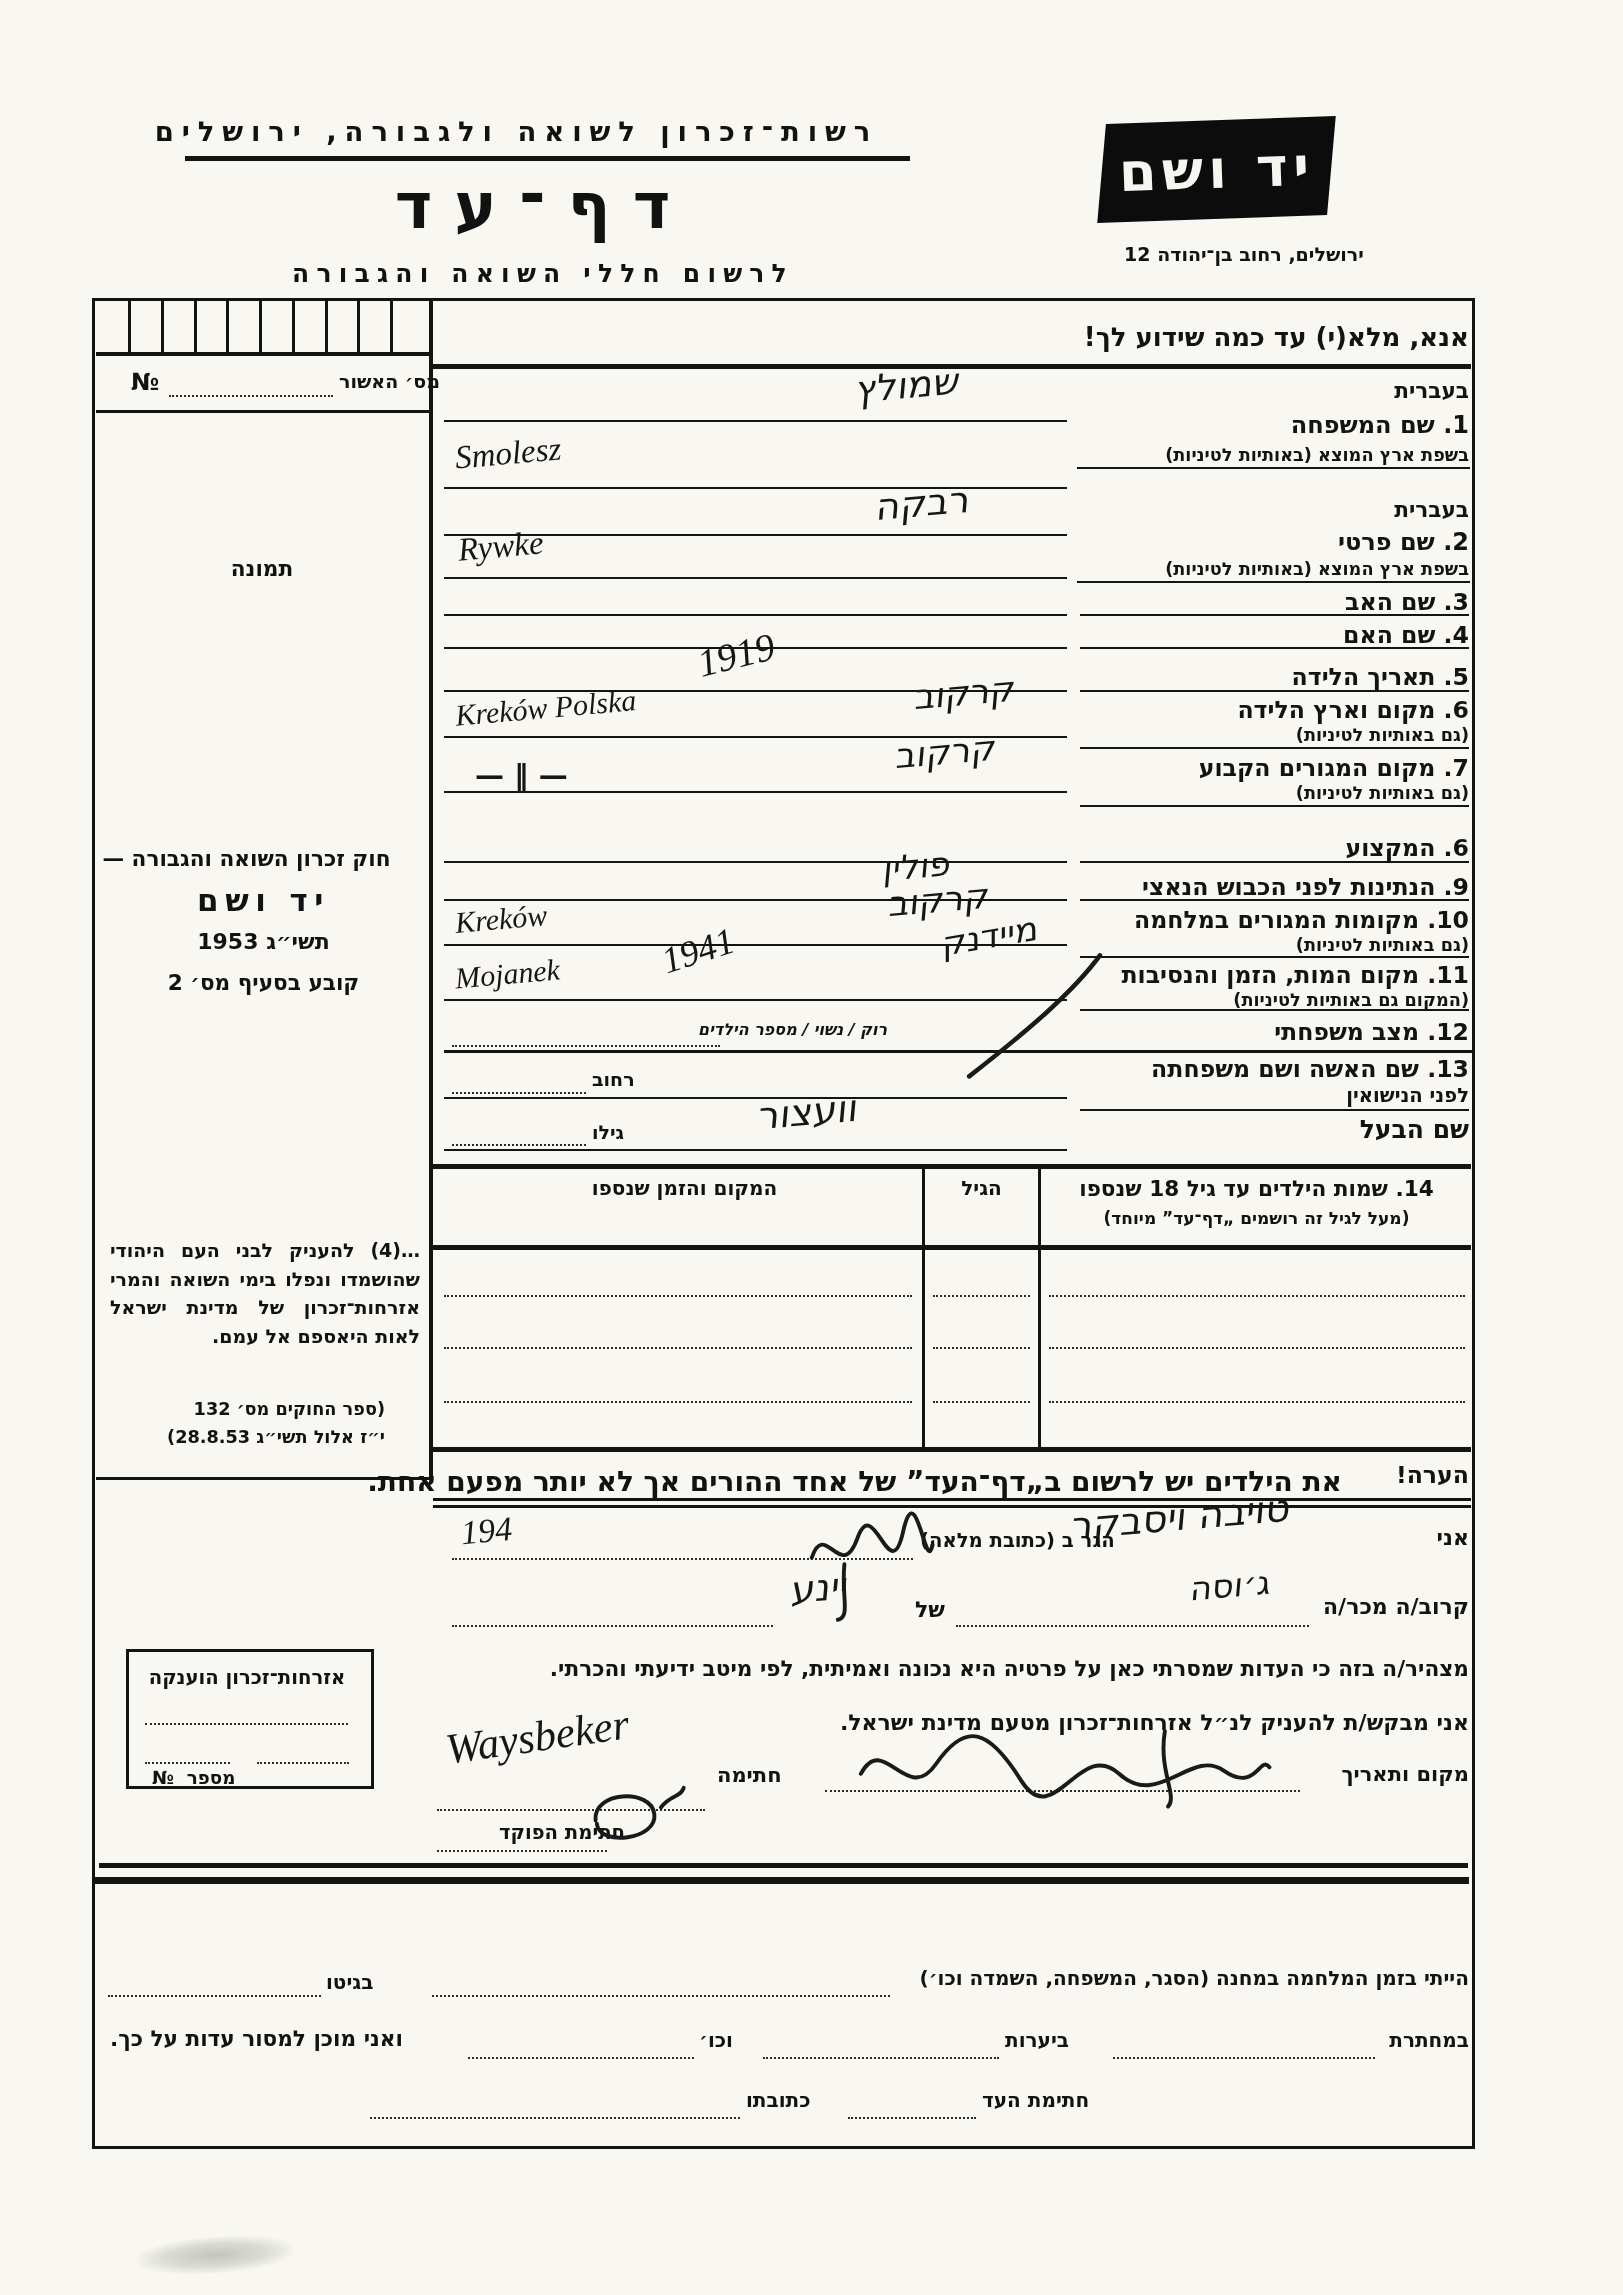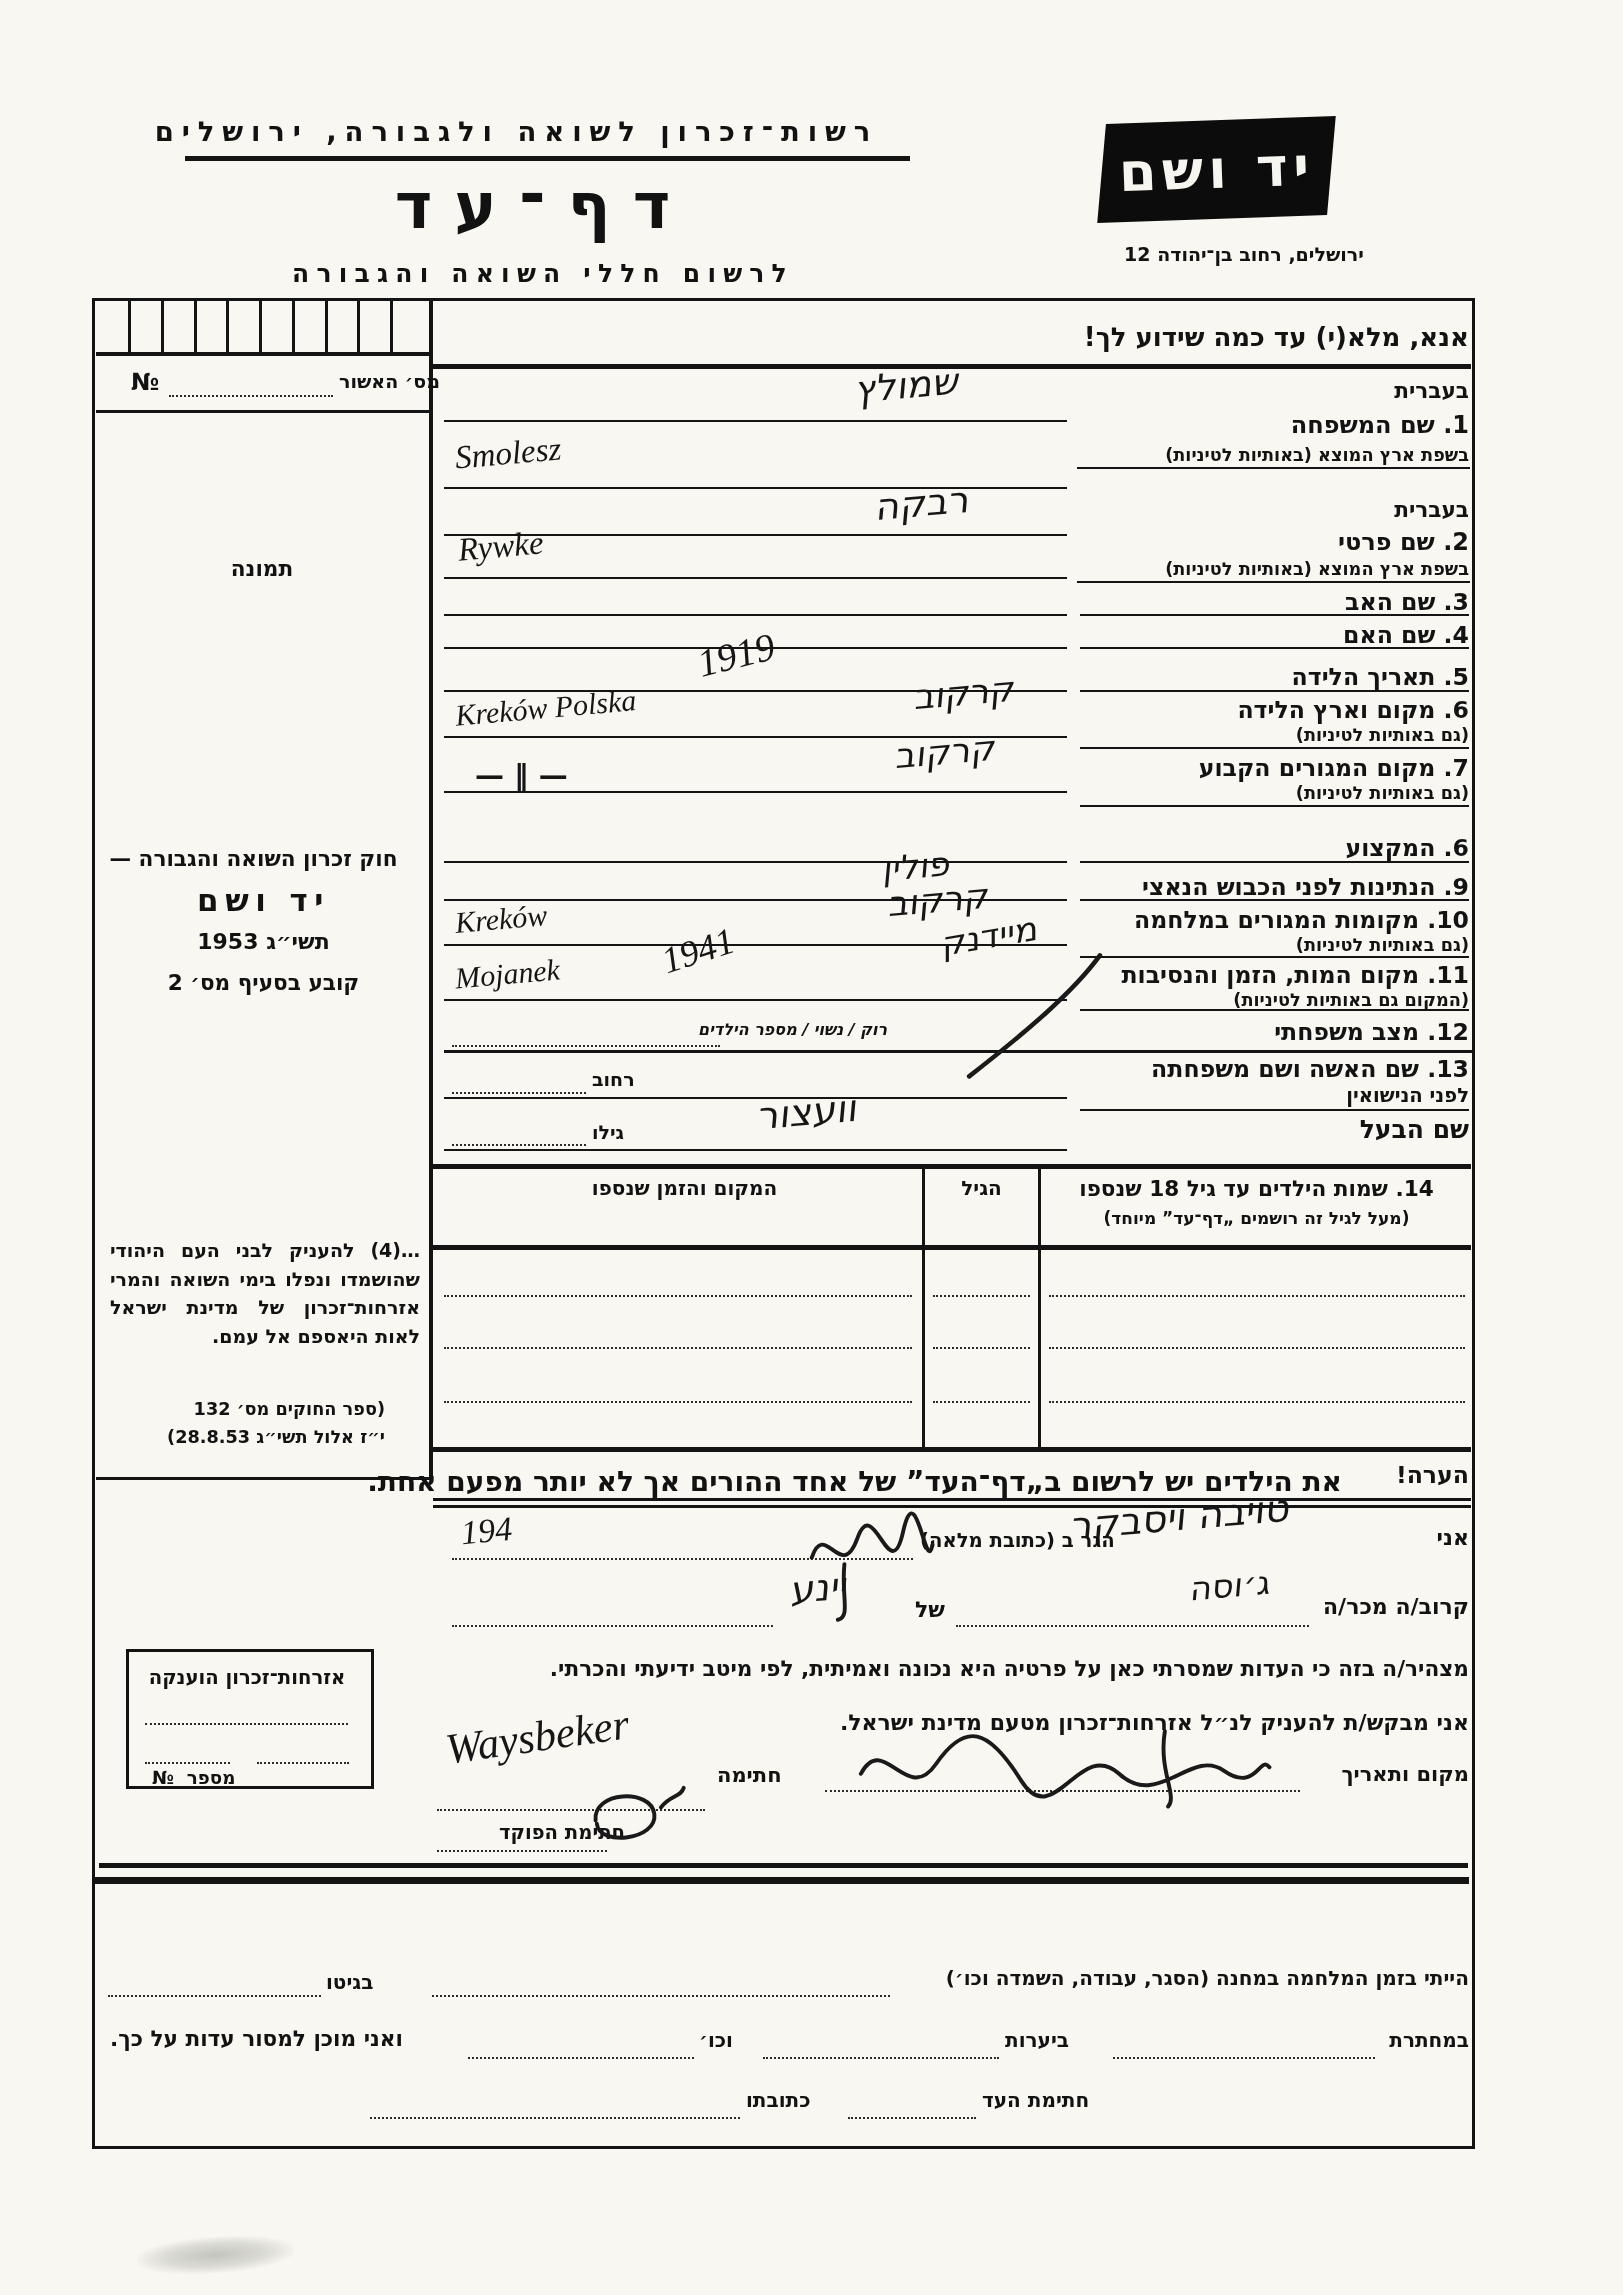--- a/index.html
+++ b/index.html
@@ -54,21 +54,21 @@
   <div class="tick" style="left:357px;top:300px;height:52px;"></div>
   <div class="tick" style="left:390px;top:300px;height:52px;"></div>
 
   <div class="abs b" style="left:131px;top:368px;font-size:23.6px;">№</div>
   <div class="dots" style="left:169px;top:395px;width:164px;"></div>
   <div class="abs rtl b nw" style="left:339px;top:370px;font-size:19px;">מס׳ האשור</div>
   <div class="rule" style="left:96px;top:410px;width:335px;height:2.6px;"></div>
 
   <div class="abs rtl ctr b" style="left:190px;top:556px;width:144px;font-size:21.6px;">תמונה</div>
 
-  <div class="abs rtl ctr b nw" style="left:95px;top:846px;width:317px;font-size:21.6px;">חוק זכרון השואה והגבורה —</div>
+  <div class="abs rtl ctr b nw" style="left:88px;top:846px;width:317px;font-size:21.6px;">חוק זכרון השואה והגבורה —</div>
   <div class="abs rtl ctr b" style="left:105px;top:882px;width:317px;font-size:31px;letter-spacing:6.5px;">יד ושם</div>
   <div class="abs rtl ctr b" style="left:105px;top:929px;width:317px;font-size:22px;">תשי״ג 1953</div>
   <div class="abs rtl ctr b" style="left:105px;top:970px;width:317px;font-size:21.6px;">קובע בסעיף מס׳ 2</div>
   <div class="abs rtl b" style="left:110px;top:1236px;width:310px;font-size:19px;line-height:1.5;text-align:justify;">…(4) להעניק לבני העם היהודי שהושמדו ונפלו בימי השואה והמרי אזרחות־זכרון של מדינת ישראל לאות היאספם אל עמם.</div>
   <div class="abs rtl b" style="left:110px;top:1399px;width:275px;font-size:17.7px;">(ספר החוקים מס׳ 132</div>
   <div class="abs rtl b" style="left:110px;top:1427px;width:275px;font-size:17.7px;">י״ז אלול תשי״ג 28.8.53)</div>
 
   <div class="box" style="left:126px;top:1649px;width:242px;height:134px;"></div>
   <div class="abs rtl ctr b" style="left:131px;top:1666px;width:232px;font-size:19.6px;">אזרחות־זכרון הוענקה</div>
   <div class="dots" style="left:145px;top:1723px;width:203px;"></div>
@@ -230,21 +230,21 @@
   <div class="abs rtl b nw" style="left:499px;top:1821px;font-size:19.6px;">חתימת הפוקד</div>
   <svg class="abs" style="left:576px;top:1778px;" width="111" height="72" viewBox="0 0 170 110">
     <path d="M30,65 C25,20 115,15 120,55 C125,95 35,105 32,70 M130,45 C145,25 160,30 165,15" stroke="#1a1a1a" stroke-width="6" fill="none" stroke-linecap="round"></path>
   </svg>
   <div class="dots" style="left:437px;top:1850px;width:170px;"></div>
 
   <div class="rule" style="left:99px;top:1863px;width:1369px;height:5.2px;"></div>
   <div class="rule" style="left:94px;top:1877px;width:1375px;height:6.5px;"></div>
 
 
-  <div class="lbl r" style="top:1966px;font-size:20px;">הייתי בזמן המלחמה במחנה (הסגר, עבודה, השמדה וכו׳)</div>
+  <div class="lbl r" style="top:1966px;font-size:20px;">הייתי בזמן המלחמה במחנה (הסגר, המשפחה, השמדה וכו׳)</div>
   <div class="dots" style="left:432px;top:1995px;width:458px;"></div>
   <div class="abs rtl b nw" style="left:326px;top:1970px;font-size:20px;">בגיטו</div>
   <div class="dots" style="left:108px;top:1995px;width:213px;"></div>
 
   <div class="lbl r" style="top:2028px;font-size:20px;">במחתרת</div>
   <div class="dots" style="left:1113px;top:2057px;width:262px;"></div>
   <div class="abs rtl b nw" style="left:1005px;top:2028px;font-size:20px;">ביערות</div>
   <div class="dots" style="left:763px;top:2057px;width:236px;"></div>
   <div class="abs rtl b nw" style="left:699px;top:2028px;font-size:20px;">וכו׳</div>
   <div class="dots" style="left:468px;top:2057px;width:226px;"></div>

